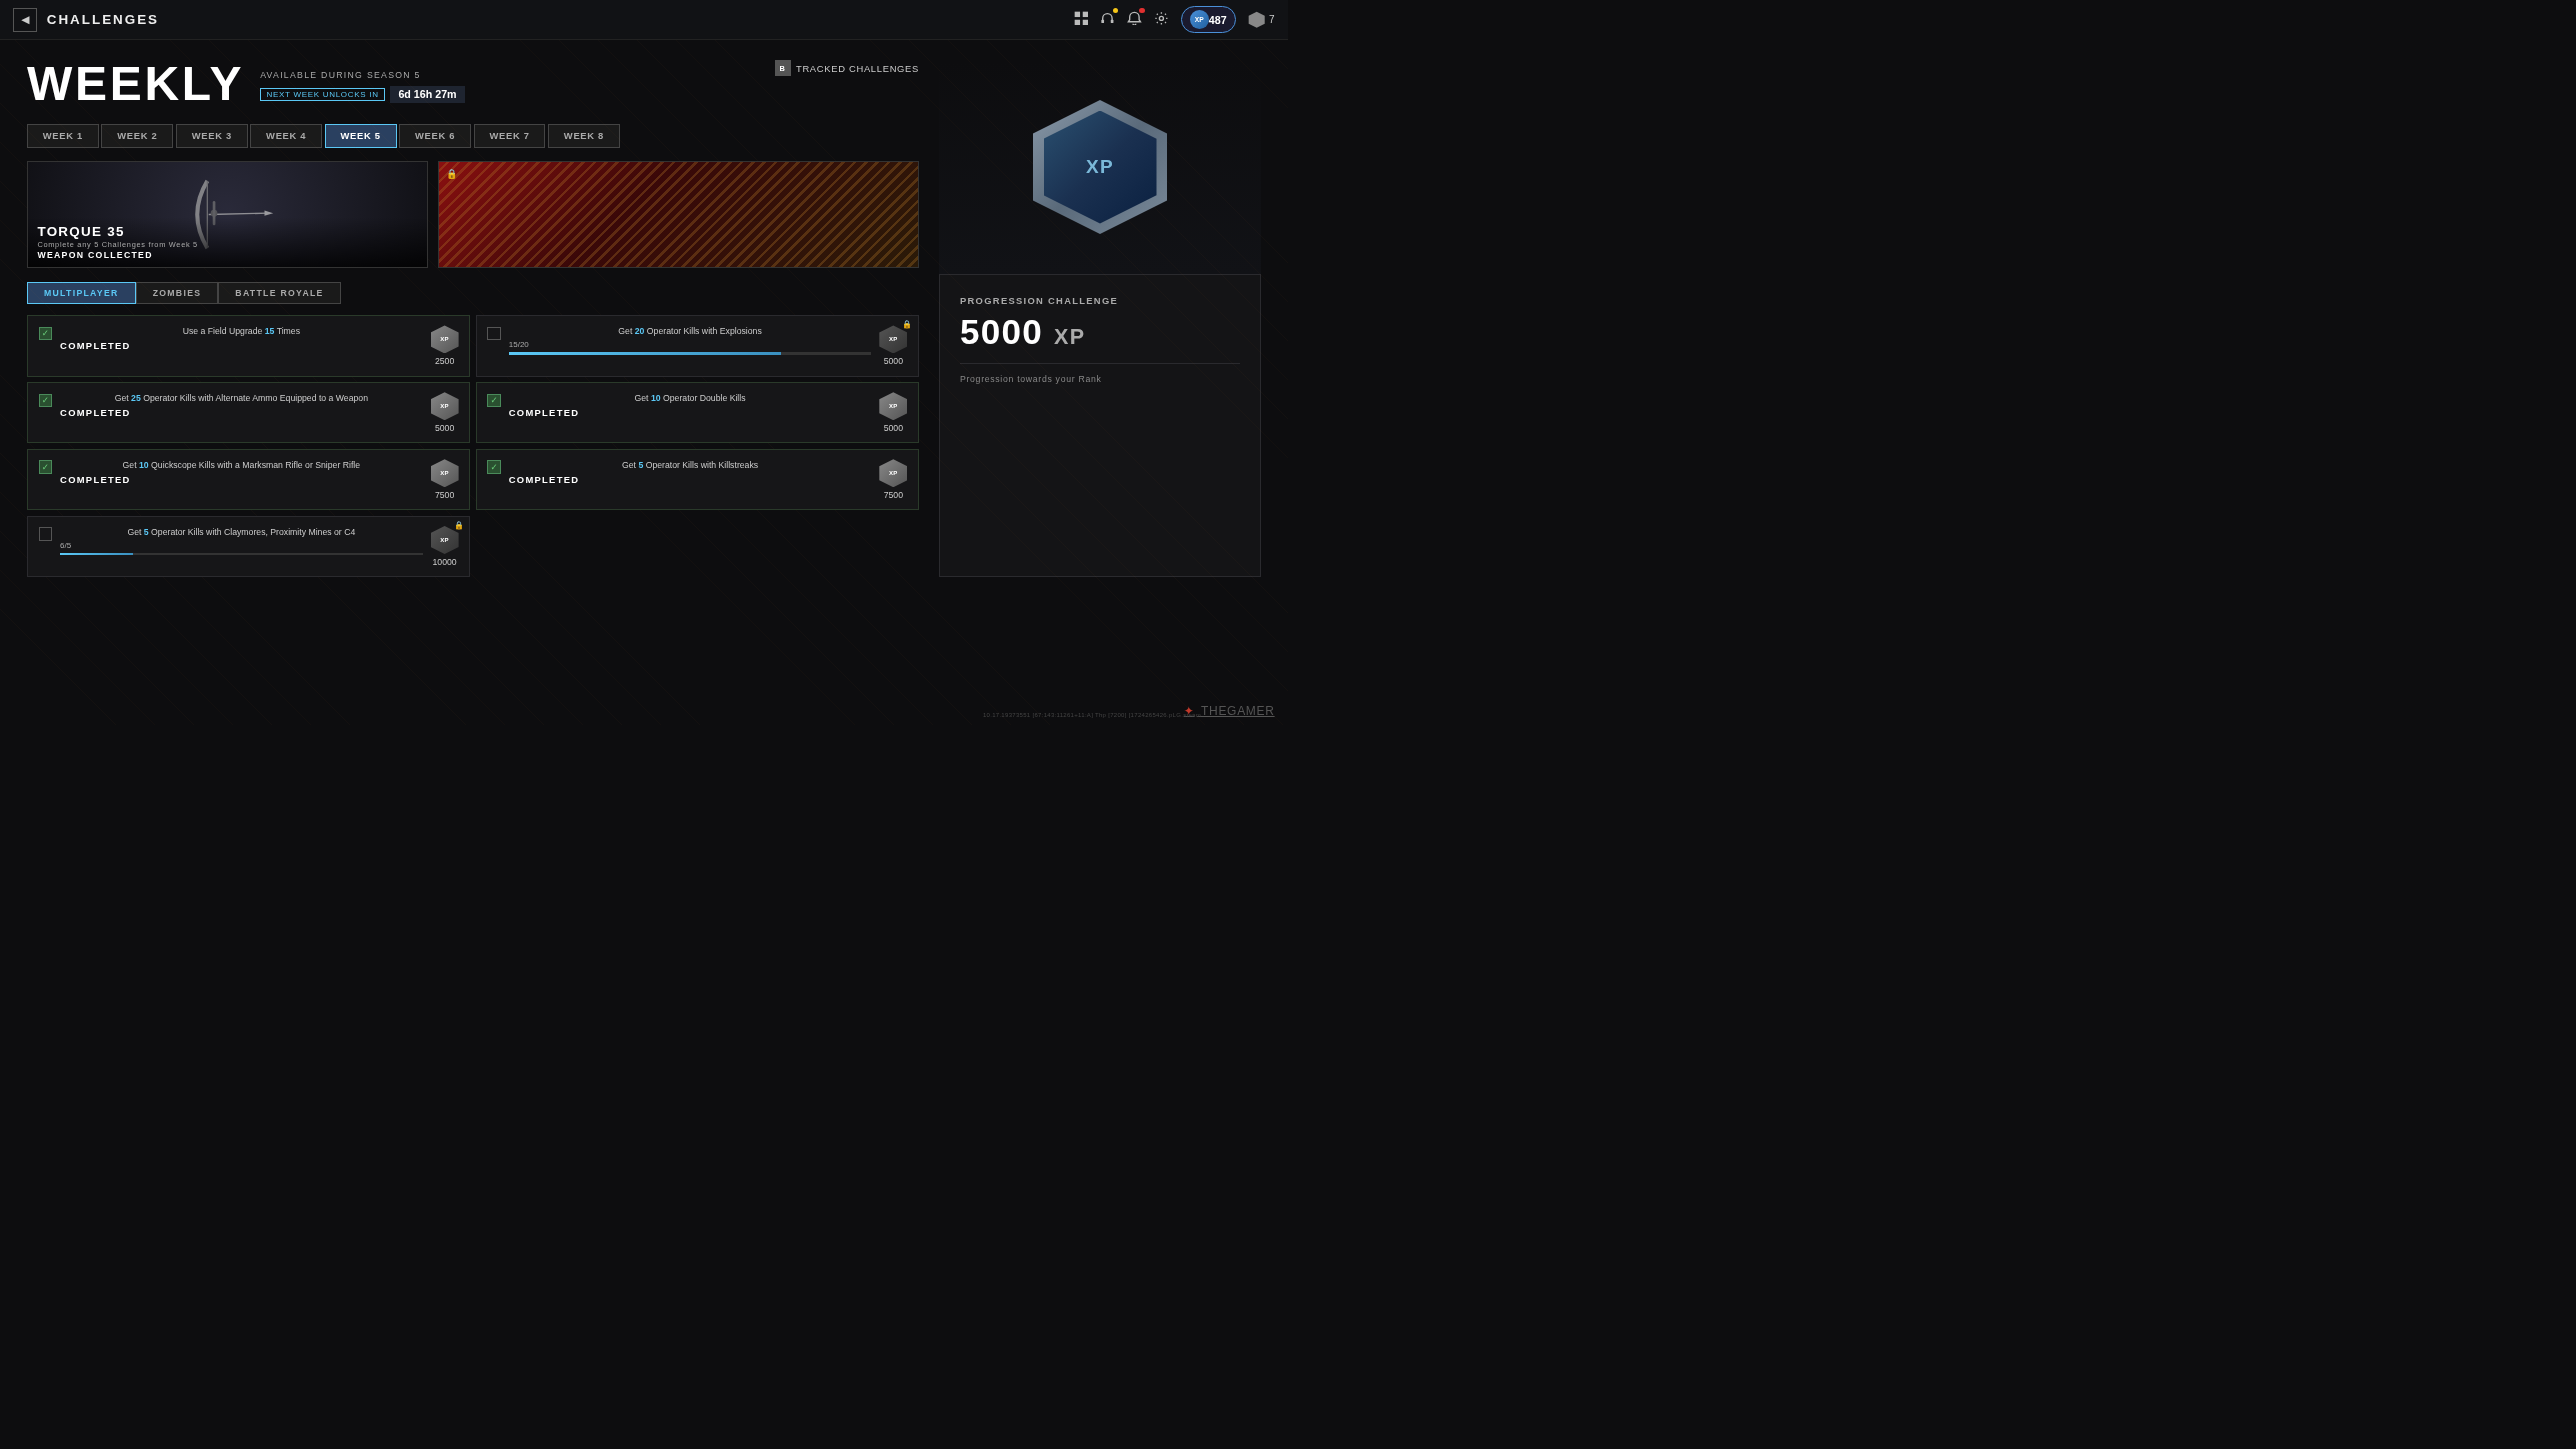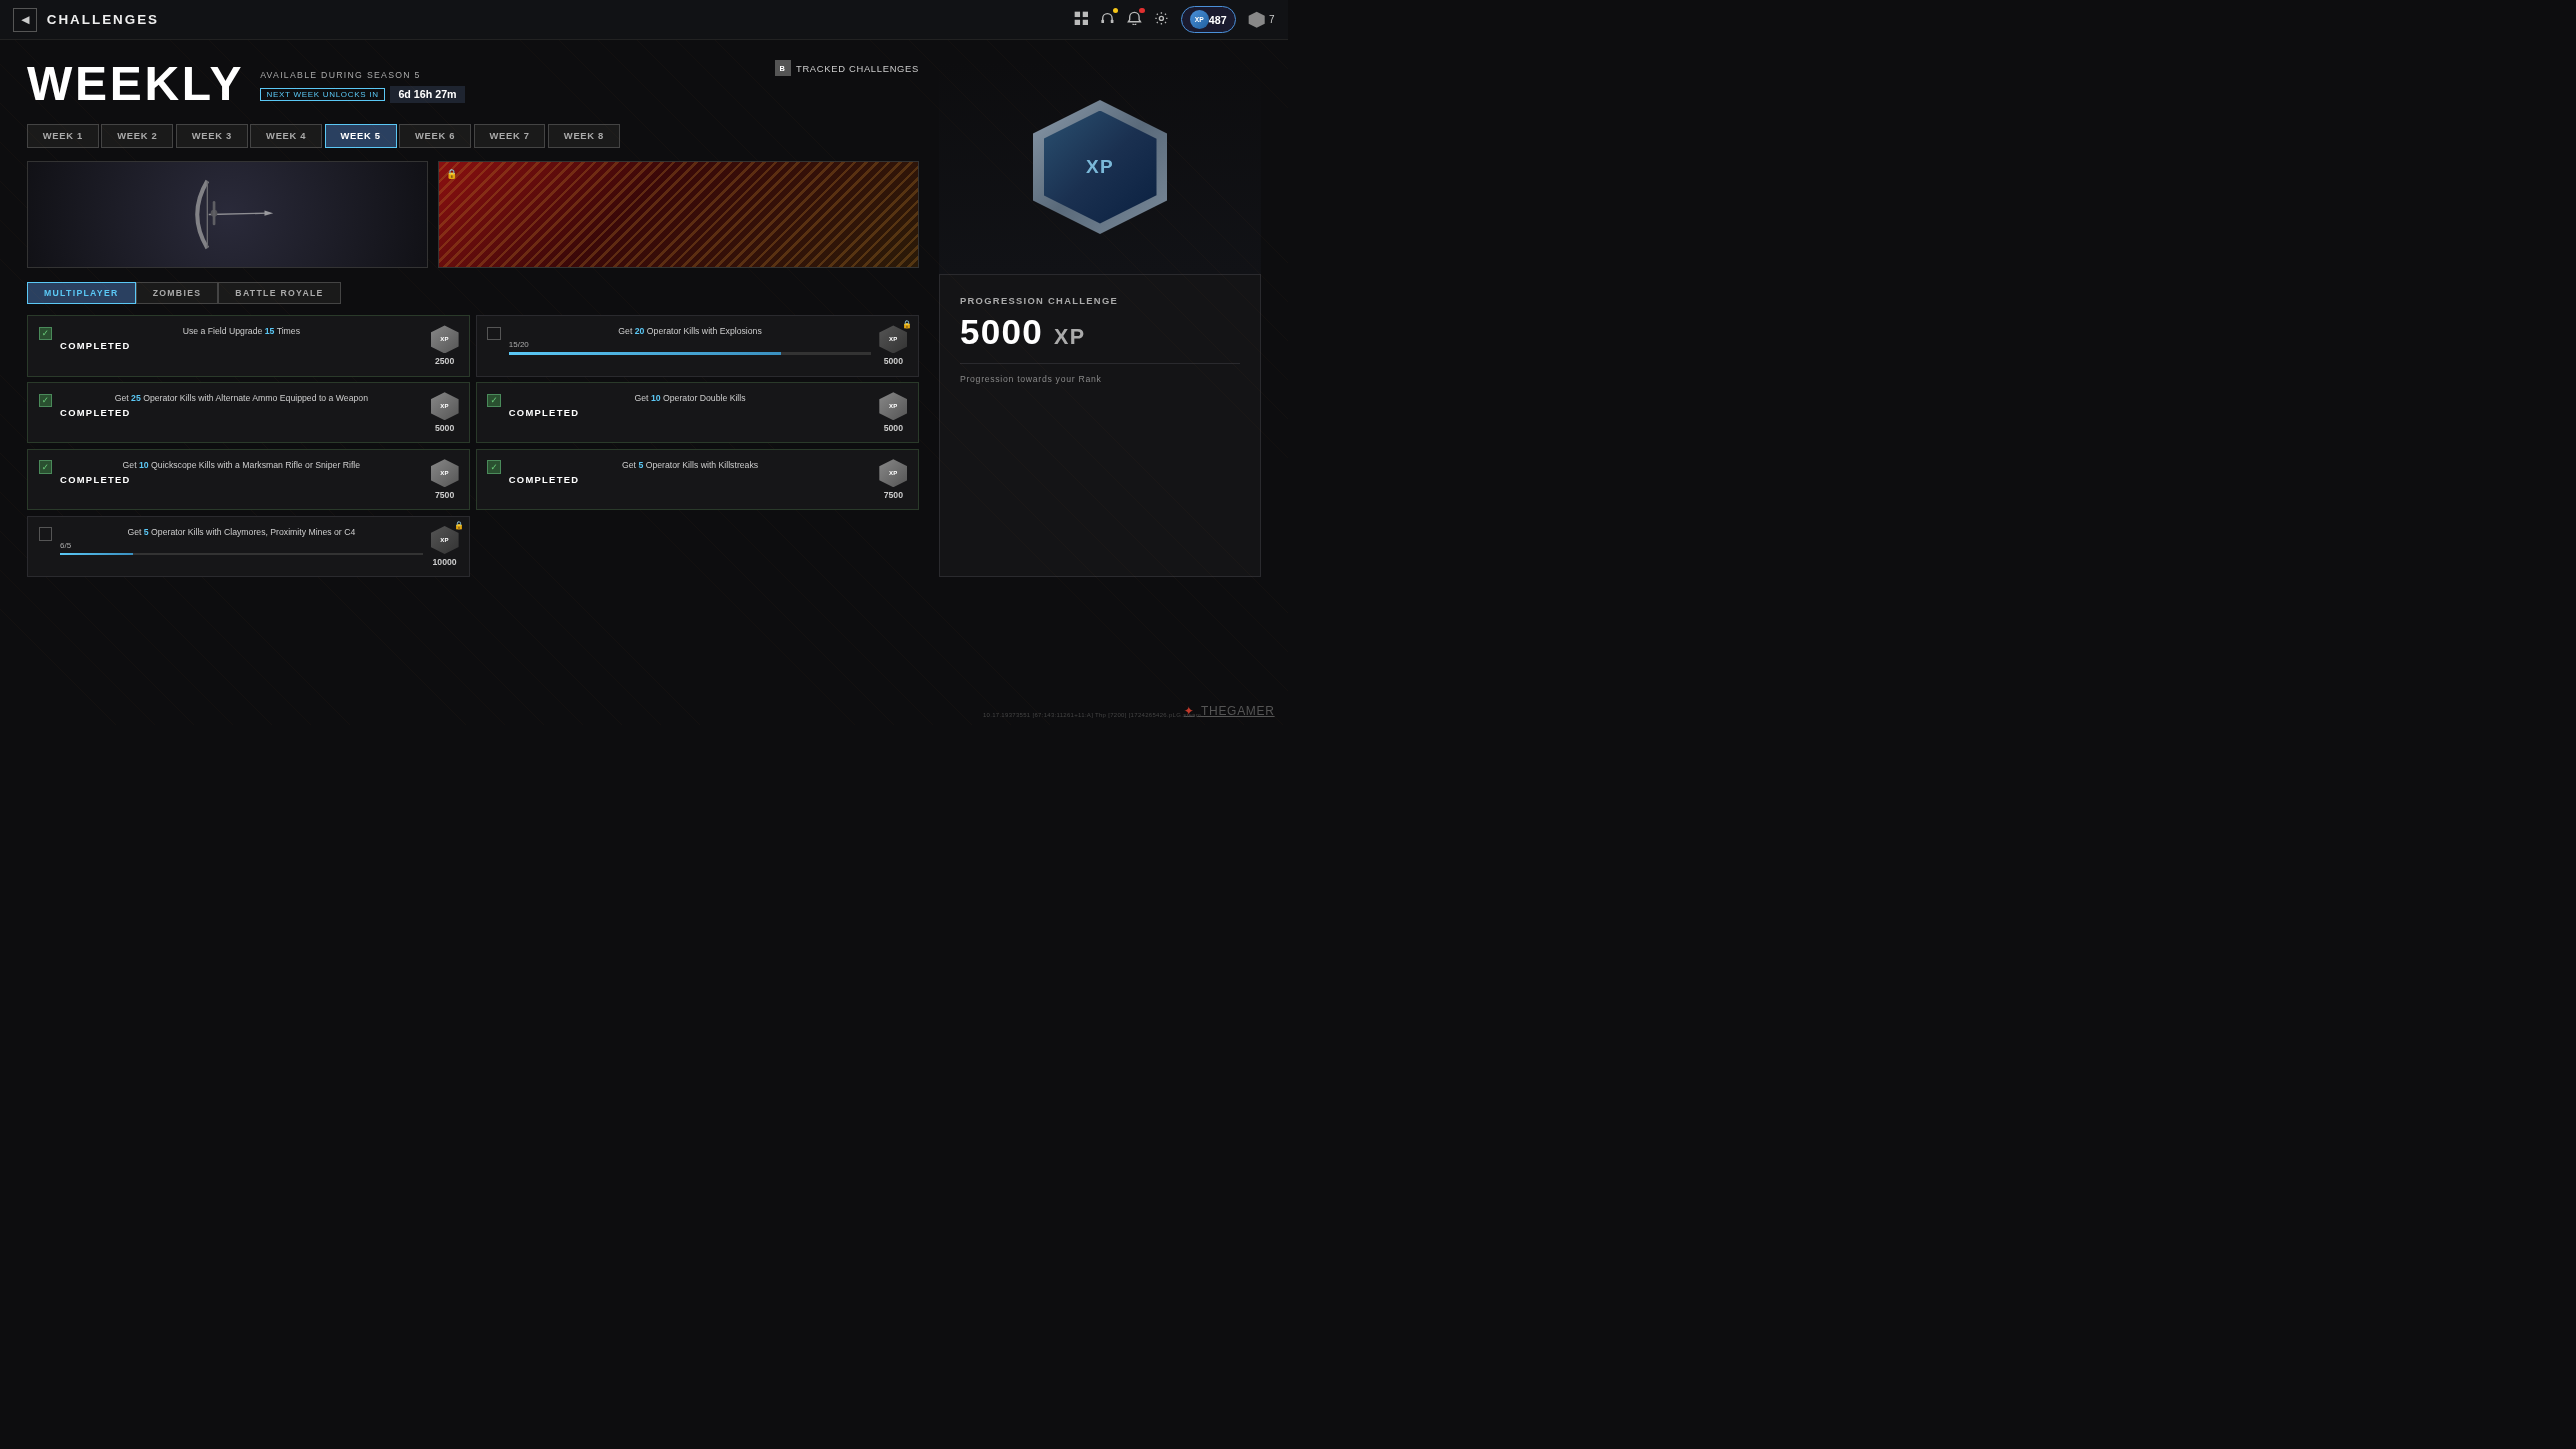--- a/index.html
+++ b/index.html
@@ -429,21 +429,21 @@
       background: linear-gradient(135deg, #555, #333);
     }
     .xp-badge-inner {
       font-size: 6px;
       font-weight: 900;
       color: #fff;
       letter-spacing: 0.3px;
     }
     .xp-amount {
       font-size: 8.7px;
-      font-weight: 700;
+      font-weight: 400;
       color: #ccc;
     }
     .lock-icon-small {
       position: absolute;
       top: 4px;
       right: 5.4px;
       color: #aaa;
       font-size: 8px;
     }
 
@@ -658,20 +658,25 @@
 
           <svg class="bow-svg" width="121" height="81" viewBox="0 0 180 120" fill="none">
             <path d="M60 10 Q30 60 60 110" stroke="#aaa" stroke-width="6" fill="none"></path>
             <line x1="60" y1="10" x2="60" y2="110" stroke="#888" stroke-width="2"></line>
             <line x1="62" y1="60" x2="150" y2="58" stroke="#bbb" stroke-width="2"></line>
             <polygon points="145,54 158,58 145,62" fill="#ccc"></polygon>
             <circle cx="70" cy="58" r="5" fill="#666"></circle>
             <rect x="68" y="40" width="4" height="36" rx="2" fill="#777"></rect>
           </svg>
         </div>
+        <div class="reward-card-overlay">
+          <div class="reward-name">TORQUE 35</div>
+          <div class="reward-sub">Complete any 5 Challenges from Week 5</div>
+          <div class="reward-status">WEAPON COLLECTED</div>
+        </div>
       </div>
 
       <div class="reward-card" style="flex:1.2">
         <div class="reward-card-image chainbreaker-img">
           <div class="chain-pattern"></div>
         </div>
         <span class="lock-icon-card">🔒</span>
       </div>
     </div>
 

